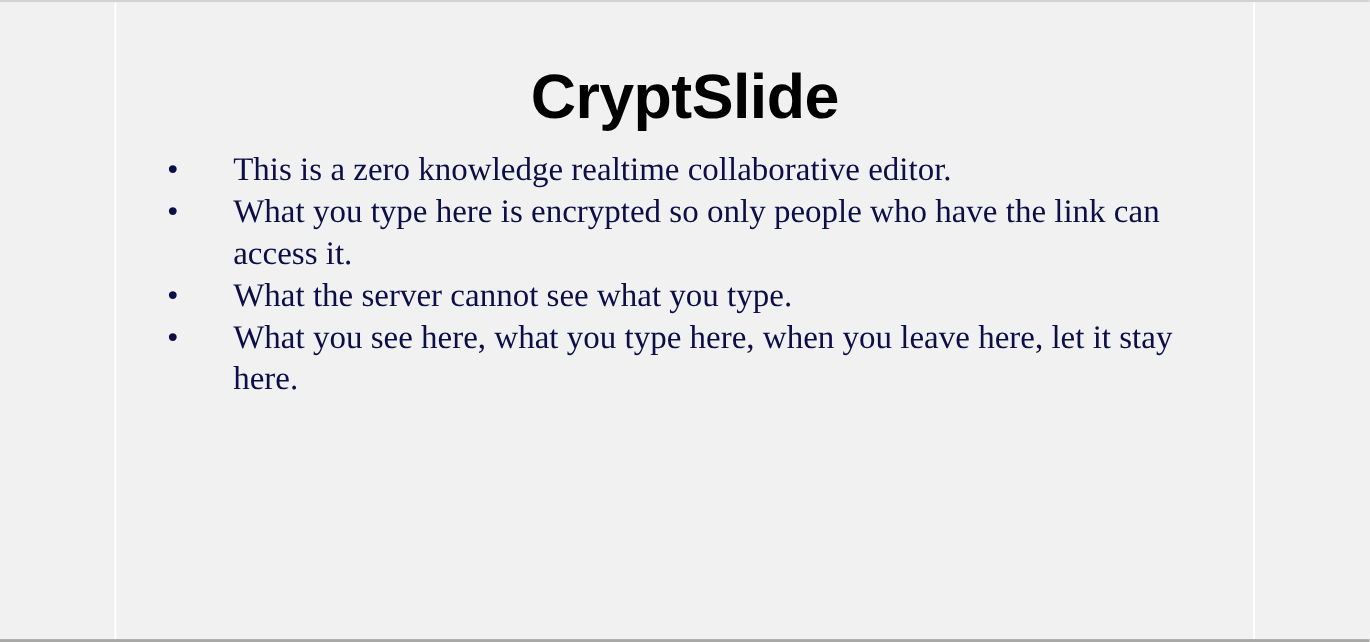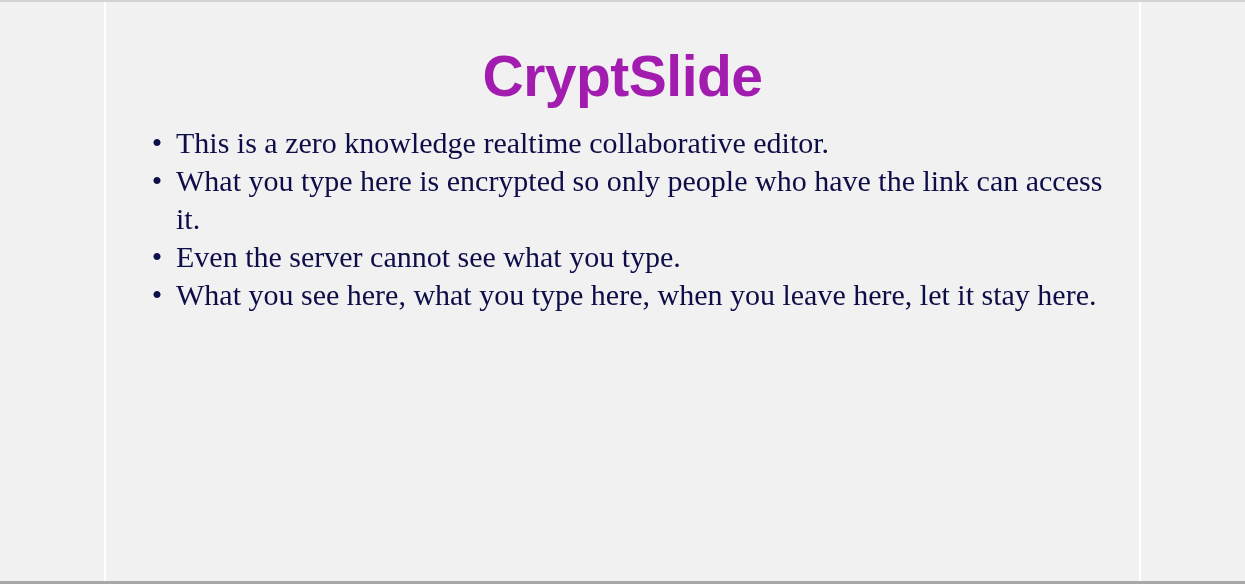--- a/index.html
+++ b/index.html
@@ -69,28 +69,28 @@
     position: absolute;
     top: 2px;
     left: 106px;
     width: 1033px;
     bottom: 3px;
     background: #f1f1f1;
     box-sizing: border-box;
   }
 
   .slide-title {
-    margin: 4px;
+    margin: 16px;
     padding: 0;
     text-align: center;
     font-family: "Liberation Sans", "DejaVu Sans", sans-serif;
     font-weight: bold;
     font-size: 57px;
     line-height: 1.0;
-    color: #a21caf;
+    color: #000000;
     padding-top: 42px;
     letter-spacing: -0.5px;
   }
 
   .slide-body {
     margin: 0;
     padding: 0;
     list-style: none;
     margin-top: 19px;
   }
@@ -112,20 +112,21 @@
     top: 0;
     width: 18px;
     line-height: 38px;
     font-size: 30px;
     color: #0d0d48;
     text-align: center;
   }
 
   .bullet-text {
     display: block;
+    margin-left: 36px;
   }
 </style>
 </head>
 <body>
 
 <div id="app">
 
   <div class="top-rule"></div>
 
   <div class="gutter gutter-left"></div>
@@ -145,21 +146,21 @@
         <span class="bullet-text">This is a zero knowledge realtime collaborative editor.</span>
       </li>
 
       <li class="bullet-item">
         <span class="bullet-marker">•</span>
         <span class="bullet-text">What you type here is encrypted so only people who have the link can access it.</span>
       </li>
 
       <li class="bullet-item">
         <span class="bullet-marker">•</span>
-        <span class="bullet-text">Even the server cannot see what you type.</span>
+        <span class="bullet-text">What the server cannot see what you type.</span>
       </li>
 
       <li class="bullet-item">
         <span class="bullet-marker">•</span>
         <span class="bullet-text">What you see here, what you type here, when you leave here, let it stay here.</span>
       </li>
 
     </ul>
 
   </div>

